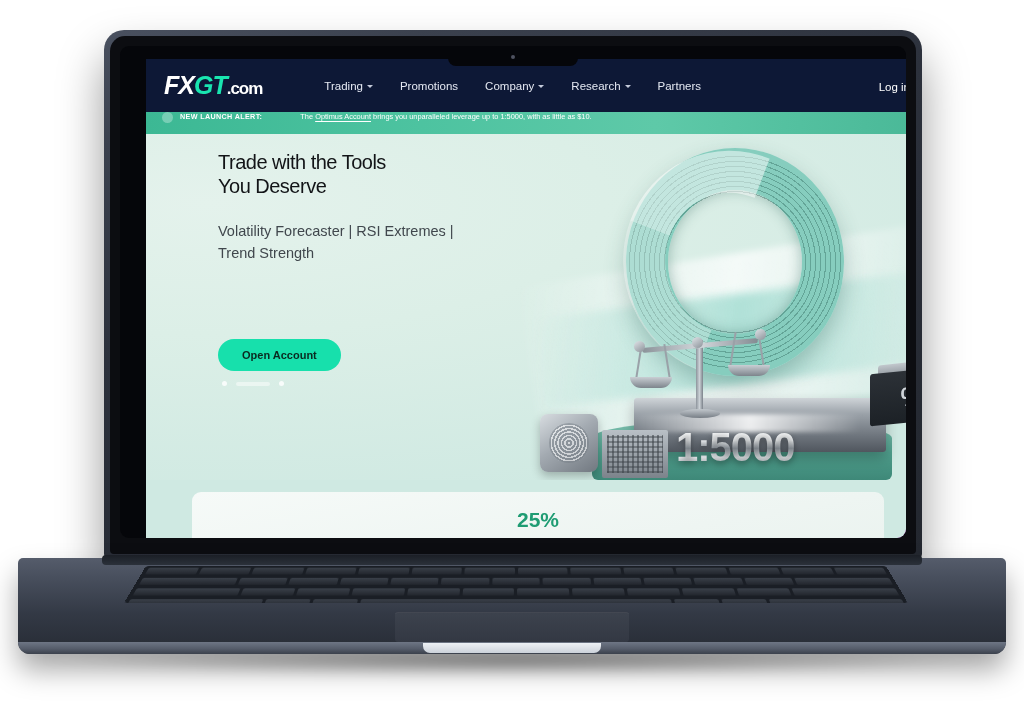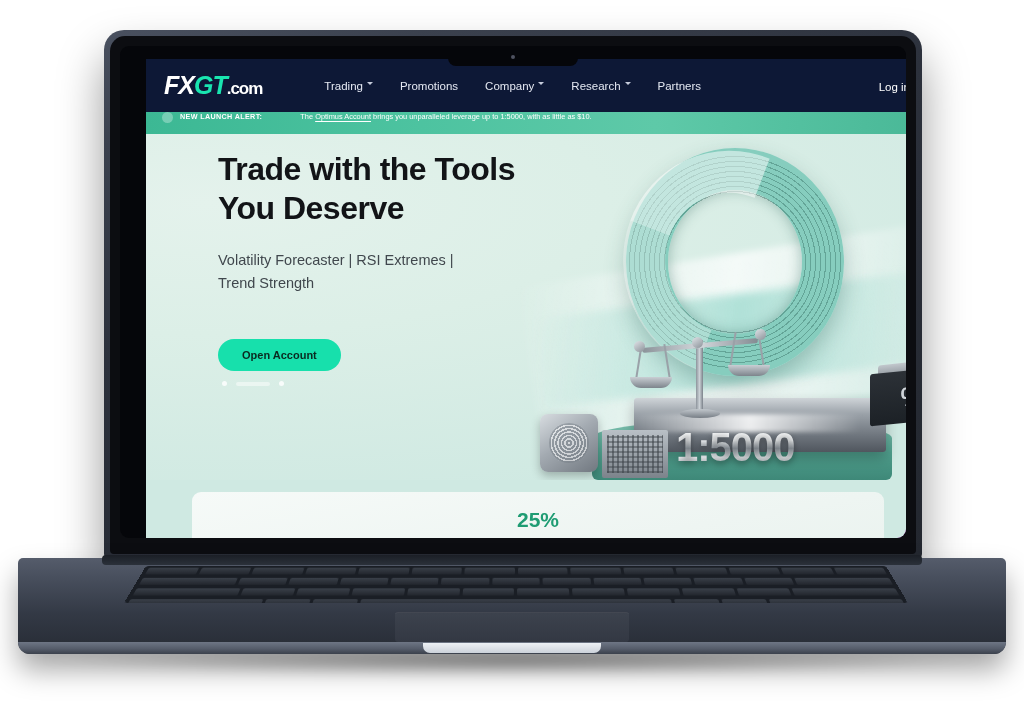--- a/index.html
+++ b/index.html
@@ -71,21 +71,21 @@
   .logo-fx { color:#ffffff; font-size:25px; font-weight:800; font-style:italic; }
   .logo-gt { color:#19e5b0; font-size:25px; font-weight:800; font-style:italic; }
   .logo-com { color:#ffffff; font-size:17px; font-weight:700; }
 
   .navlinks {
     display:flex; align-items:center; gap:27px;
     margin-left:62px;
   }
   .navitem {
     color:#e4e8f2; font-size:11.5px; font-weight:400;
-    display:flex; align-items:flex-start; gap:4px;
+    display:flex; align-items:center; gap:4px;
     white-space:nowrap;
   }
   .caret {
     display:inline-block; width:0; height:0;
     border-left:3.4px solid transparent;
     border-right:3.4px solid transparent;
     border-top:3.8px solid #c5cbdb;
     margin-top:2px;
   }
   .nav-right { margin-left:auto; }
@@ -121,21 +121,21 @@
     position:relative;
     height:346px;
     background:
       radial-gradient(120% 90% at 8% 20%, #e4f2ec 0%, #dcefe7 42%, #cfe9e2 100%);
     overflow:hidden;
   }
   .hero-copy {
     position:absolute; left:72px; top:16px; width:330px; z-index:3;
   }
   .hero-h1 {
-    font-size:32px; line-height:1.22; font-weight:700;
+    font-size:20px; line-height:1.22; font-weight:400;
     color:#121417; letter-spacing:-.5px;
   }
   .hero-sub {
     margin-top:21px;
     font-size:14.5px; line-height:1.55; font-weight:400;
     color:#40474d; max-width:290px;
   }
   .cta {
     position:absolute; left:72px; top:205px;
     background:#17e0ac;

